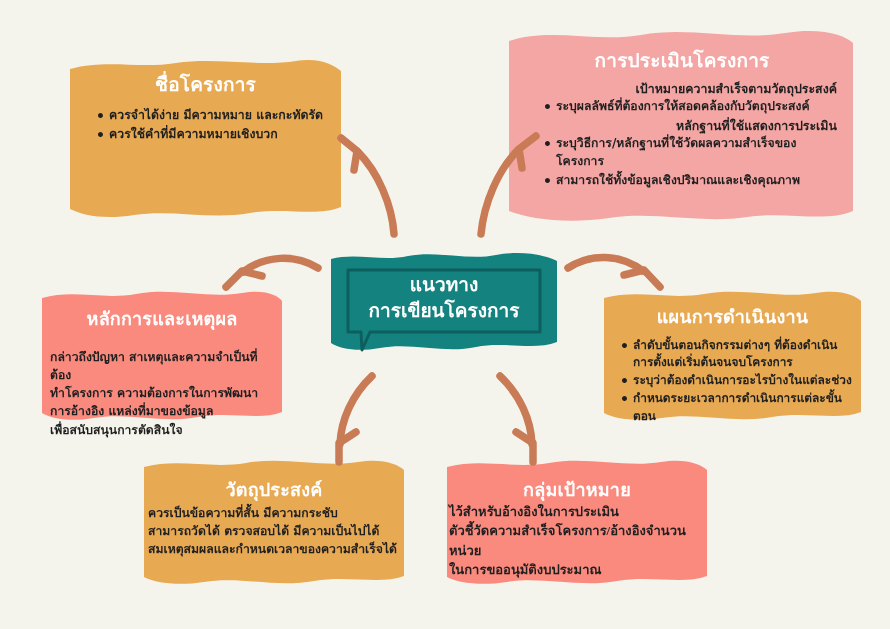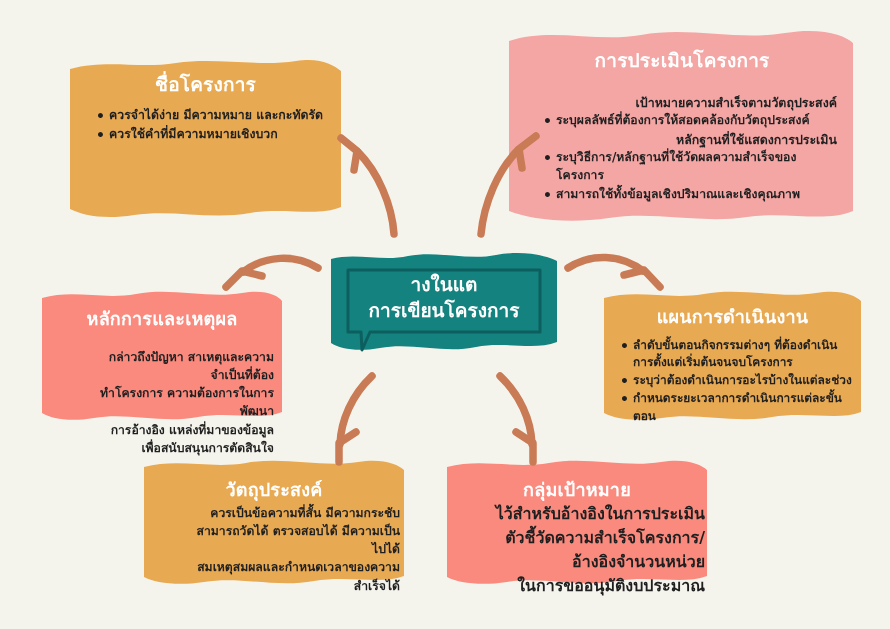--- a/index.html
+++ b/index.html
@@ -39,25 +39,24 @@
     box-sizing: border-box;
   }
   .card-title {
     color: #ffffff;
     font-weight: bold;
     text-align: center;
     line-height: 1.25;
     letter-spacing: 0.2px;
   }
   .body-center {
-    text-align: right;
+    text-align: left;
     font-weight: bold;
     line-height: 1.5;
     color: #1f1f1f;
-    margin-left: 44px;
   }
   .bullets {
     list-style: none;
     margin: 0;
     padding: 0;
     font-weight: bold;
     color: #1f1f1f;
   }
   .bullets li {
     position: relative;
@@ -85,21 +84,21 @@
     left: 68px; top: 55px; width: 275px; height: 170px;
   }
   #card-project-name .inner { padding: 18px 16px 10px 16px; }
   #card-project-name .card-title { font-size: 19px; margin-bottom: 10px; }
   #card-project-name .bullets { font-size: 12.3px; padding-left: 10px; }
 
   #card-evaluation {
     left: 505px; top: 25px; width: 352px; height: 205px;
   }
   #card-evaluation .inner { padding: 24px 20px 10px 22px; }
-  #card-evaluation .card-title { font-size: 19px; margin-bottom: 21px; }
+  #card-evaluation .card-title { font-size: 19px; margin-bottom: 7px; }
   #card-evaluation .subhead { font-size: 12.4px; }
   #card-evaluation .bullets { font-size: 12.2px; padding-left: 14px; }
 
   #card-rationale {
     left: 38px; top: 286px; width: 248px; height: 140px;
   }
   #card-rationale .inner { padding: 22px 12px 10px 12px; }
   #card-rationale .card-title { font-size: 18px; margin-bottom: 17px; }
   #card-rationale .body-center { font-size: 12.2px; }
 
@@ -115,21 +114,21 @@
   }
   #card-objectives .inner { padding: 24px 8px 10px 8px; }
   #card-objectives .card-title { font-size: 18px; margin-bottom: 2px; }
   #card-objectives .body-center { font-size: 12.2px; }
 
   #card-target {
     left: 443px; top: 455px; width: 268px; height: 135px;
   }
   #card-target .inner { padding: 24px 6px 10px 6px; }
   #card-target .card-title { font-size: 18px; margin-bottom: 0; }
-  #card-target .body-center { font-size: 16px; }
+  #card-target .body-center { font-size: 13px; font-family: Liberation Serif, serif; }
 
   
   #center-bubble {
     position: absolute;
     left: 328px; top: 250px; width: 232px; height: 110px;
   }
   #center-bubble .bubble-shape {
     position: absolute;
     inset: 0;
   }
@@ -306,18 +305,18 @@
 
   <div id="center-bubble">
     <div class="bubble-shape">
       <svg viewBox="0 0 232 110" preserveAspectRatio="none" xmlns="http://www.w3.org/2000/svg">
         <path fill="#14827F" d="M3,9 C28,2 54,12 80,6 C110,0 140,11 168,5 C196,0 220,6 229,11
           L229,92 C206,101 176,91 148,97 C116,104 84,92 52,98 C30,102 12,99 3,93 Z"></path>
         <path fill="none" stroke="#0C5F5E" stroke-width="3" stroke-linejoin="round" d="M20,20 L212,20 L212,82 L42,82 L34,100 L33,82 L20,82 Z"></path>
       </svg>
     </div>
     <div class="bubble-text">
-      <div>างในแต</div>
+      <div>แนวทาง</div>
       <div>การเขียนโครงการ</div>
     </div>
   </div>
 
 </div>
 
 </body></html>

